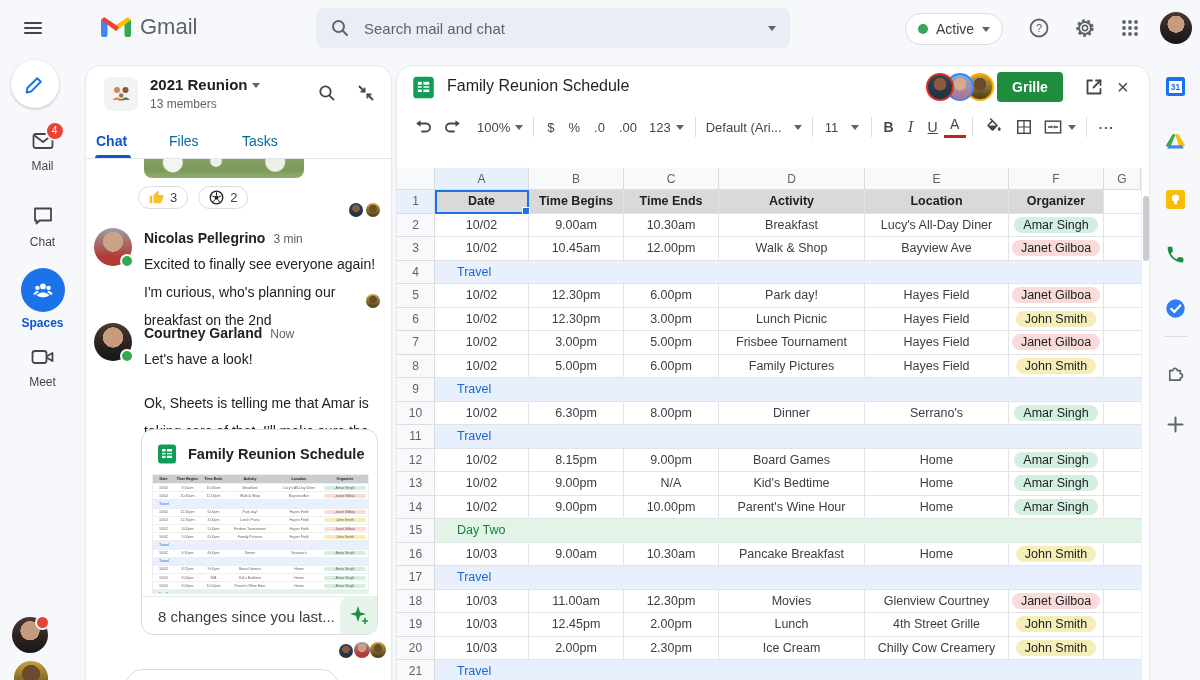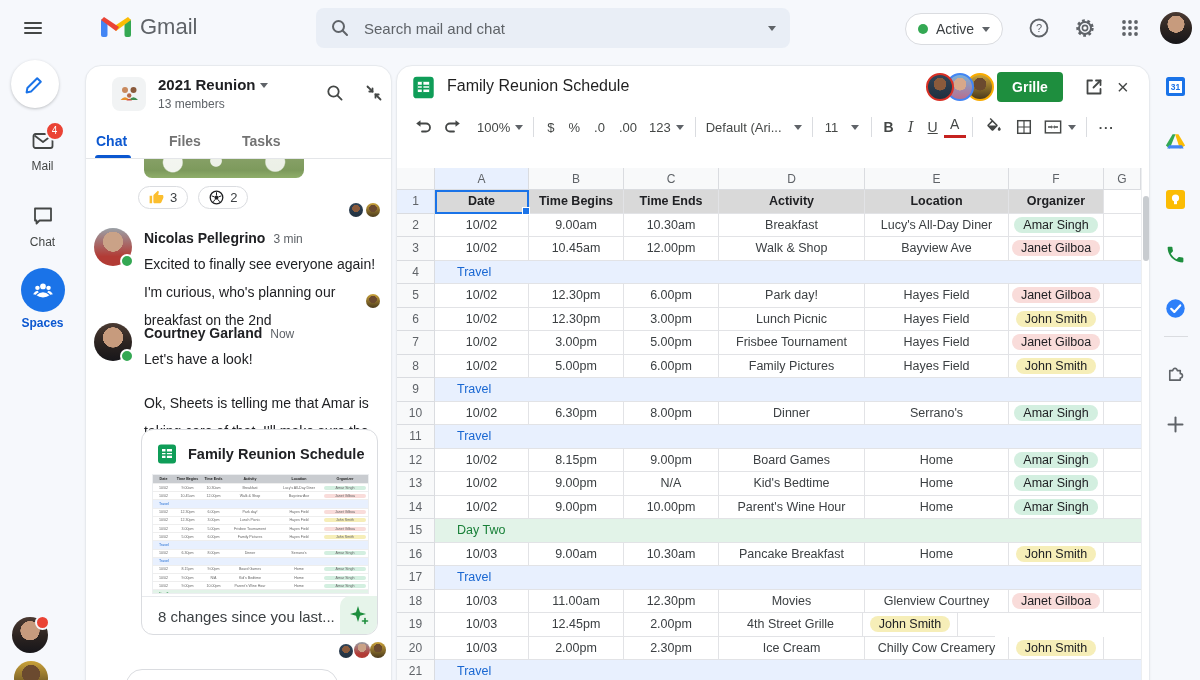--- a/index.html
+++ b/index.html
@@ -18,21 +18,21 @@
   .av-n{background:radial-gradient(circle at 50% 36%,#caa287 0 32%,rgba(0,0,0,0) 33%),linear-gradient(180deg,#9aa0a6 0%,#b23b35 75%);}
   .av-g1{background:radial-gradient(circle at 50% 38%,#8a5a3b 0 33%,rgba(0,0,0,0) 34%),linear-gradient(180deg,#314457 0%,#20303f 100%);}
   .av-g2{background:radial-gradient(circle at 50% 38%,#d8a88a 0 33%,rgba(0,0,0,0) 34%),linear-gradient(180deg,#7bb0d8 0%,#b86f8e 100%);}
   .av-g3{background:radial-gradient(circle at 50% 38%,#6b4a2f 0 33%,rgba(0,0,0,0) 34%),linear-gradient(180deg,#caa23a 0%,#4a3a1c 100%);}
   .presence{position:absolute;width:10px;height:10px;border-radius:50%;background:#34a853;border:2px solid #fff;}
   
   .rail-item{position:absolute;left:0;width:85px;text-align:center;color:#444746;font-size:12px;}
   .rail-label{margin-top:4px;}
   .badge{position:absolute;background:#ea4335;color:#fff;border-radius:50%;width:16px;height:16px;font-size:10px;line-height:16px;text-align:center;border:2px solid #f6f8fc;}
   
-  .tab{position:absolute;top:0;height:34px;line-height:34px;font-size:14px;color:#737373;font-weight:bold;}
+  .tab{position:absolute;top:0;height:34px;line-height:34px;font-size:14px;color:#0369a1;}
   .tab.active{color:#0b57d0;font-weight:bold;}
   .chip{display:inline-flex;align-items:center;gap:6px;border:1px solid #dadce0;border-radius:14px;background:#fff;padding:3px 10px;font-size:13px;color:#3c4043;}
   .msg-name{font-size:14px;font-weight:bold;color:#202124;}
   .msg-time{font-size:12px;color:#5f6368;font-weight:normal;margin-left:8px;}
   .msg-text{font-size:14px;color:#202124;line-height:28px;}
   .mini-av{position:absolute;width:14px;height:14px;border-radius:50%;}
   
   .colhdr,.rownum{background:#f8f9fa;color:#5f6368;font-size:12px;display:flex;align-items:center;justify-content:center;box-sizing:border-box;border-right:1px solid #dadce0;border-bottom:1px solid #dadce0;}
   .gcell{box-sizing:border-box;border-right:1px solid #e2e3e6;border-bottom:1px solid #e2e3e6;display:flex;align-items:center;justify-content:center;font-size:12.5px;color:#3c4043;background:#fff;overflow:hidden;white-space:nowrap;}
   .grow{display:flex;}
@@ -151,30 +151,39 @@
               <circle cx="15.7" cy="9.2" r="1.9"></circle>
               <path d="M5.5 15.5 q5.5 -5.4 11 0 q-2 1.8 -5.5 1.8 q-3.5 0 -5.5 -1.8 z"></path>
               <path d="M2.6 14.6 q1.5 -2.6 3.7 -2.9 l1.2 1.2 q-1.6 .8 -2.6 2.2 z"></path>
               <path d="M19.4 14.6 q-1.5 -2.6 -3.7 -2.9 l-1.2 1.2 q1.6 .8 2.6 2.2 z"></path>
             </g>
           </svg>
       </span>
       <div class="rail-label" style="color:#0b57d0;font-weight:bold;">Spaces</div>
     </div>
 
+    <div class="rail-item" style="top:290px;">
+      <span class="ic">
+        <svg width="26" height="22" viewBox="0 0 26 22">
+            <rect x="2.5" y="5" width="14" height="12" rx="2.5" fill="none" stroke="#444746" stroke-width="1.8"></rect>
+            <path d="M16.5 10.5 L22.5 7 v8 l-6 -3.5" fill="none" stroke="#444746" stroke-width="1.8" stroke-linejoin="round"></path>
+          </svg>
+      </span>
+      <div class="rail-label">Meet</div>
+    </div>
 
     <div class="avatar abs" style="left:12px;top:561px;width:36px;height:36px;">
       <span class="abs" style="right:-2px;top:-2px;width:11px;height:11px;border-radius:50%;background:#ea4335;border:2px solid #f6f8fc;"></span>
     </div>
     <div class="avatar abs av-g3" style="left:14px;top:605px;width:34px;height:34px;"></div>
   </div>
 
   <div class="card" style="left:85px;top:65px;width:305px;height:615px;">
 
-    <div class="abs" style="left:16px;top:0;width:305px;height:56px;">
+    <div class="abs" style="left:8px;top:0;width:305px;height:56px;">
       <span class="ic abs" style="left:10px;top:11px;width:34px;height:34px;border-radius:8px;background:#f1f3f4;">
         <svg width="24" height="22" viewBox="0 0 24 22">
             <g>
               <circle cx="8" cy="7" r="3" fill="#c98a5e"></circle>
               <circle cx="16.5" cy="7" r="3" fill="#8a5a3b"></circle>
               <path d="M3.5 17 q4.5 -5.5 9 0 z" fill="#e8912d"></path>
               <path d="M12 17 q4.5 -5.5 9 0 z" fill="#3f8f4f"></path>
               <circle cx="12.2" cy="12.5" r="2.2" fill="#b26a4b"></circle>
               <path d="M9.3 17.5 q2.9 -3.4 5.8 0 z" fill="#d04b3e"></path>
             </g>
@@ -674,20 +683,21 @@
             <div class="gcell" style="width: 95px;">
               <span class="opill" style="background: rgb(249, 220, 218);">Janet Gilboa</span>
             </div>
             <div class="gcell" style="width: 37px; border-right: none;"></div>
           </div>
           <div class="grow" style="height: 23.5px;">
             <div class="rownum" style="width: 38px;">19</div>
             <div class="gcell" style="width: 94px;">10/03</div>
             <div class="gcell" style="width: 95px;">12.45pm</div>
             <div class="gcell" style="width: 95px;">2.00pm</div>
+            <div class="gcell" style="width: 146px;">Lunch</div>
             <div class="gcell" style="width: 144px;">4th Street Grille</div>
             <div class="gcell" style="width: 95px;">
               <span class="opill" style="background: rgb(246, 238, 184);">John Smith</span>
             </div>
             <div class="gcell" style="width: 37px; border-right: none;"></div>
           </div>
           <div class="grow" style="height: 23.5px;">
             <div class="rownum" style="width: 38px;">20</div>
             <div class="gcell" style="width: 94px;">10/03</div>
             <div class="gcell" style="width: 95px;">2.00pm</div>

